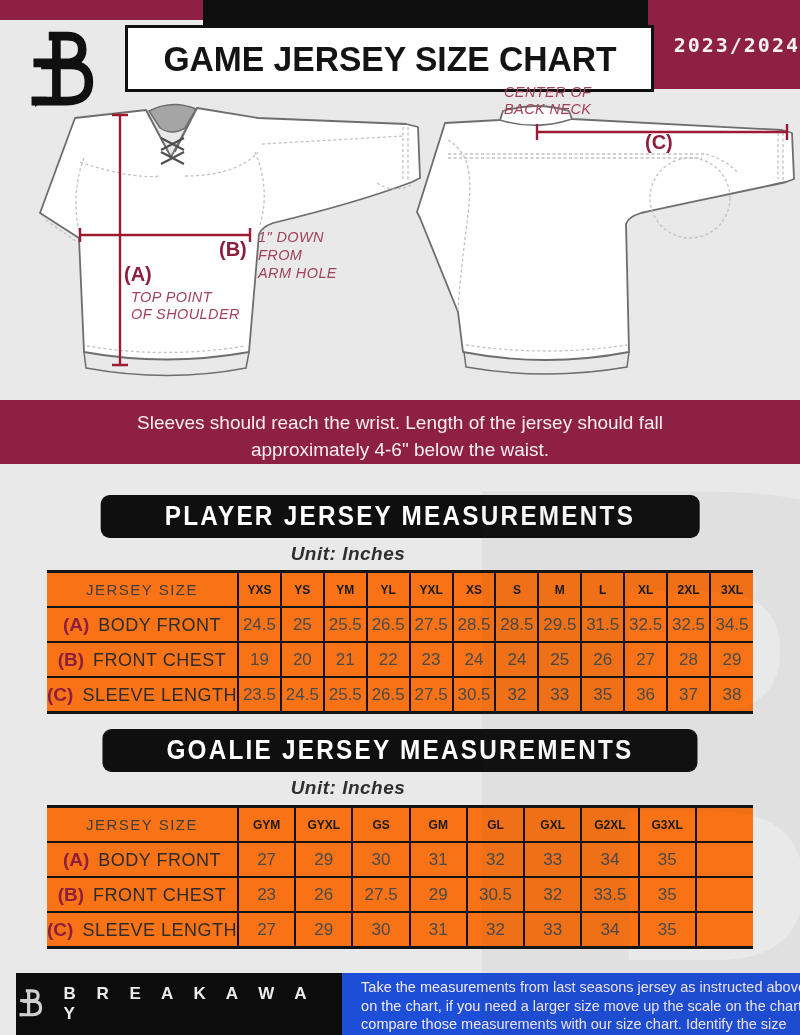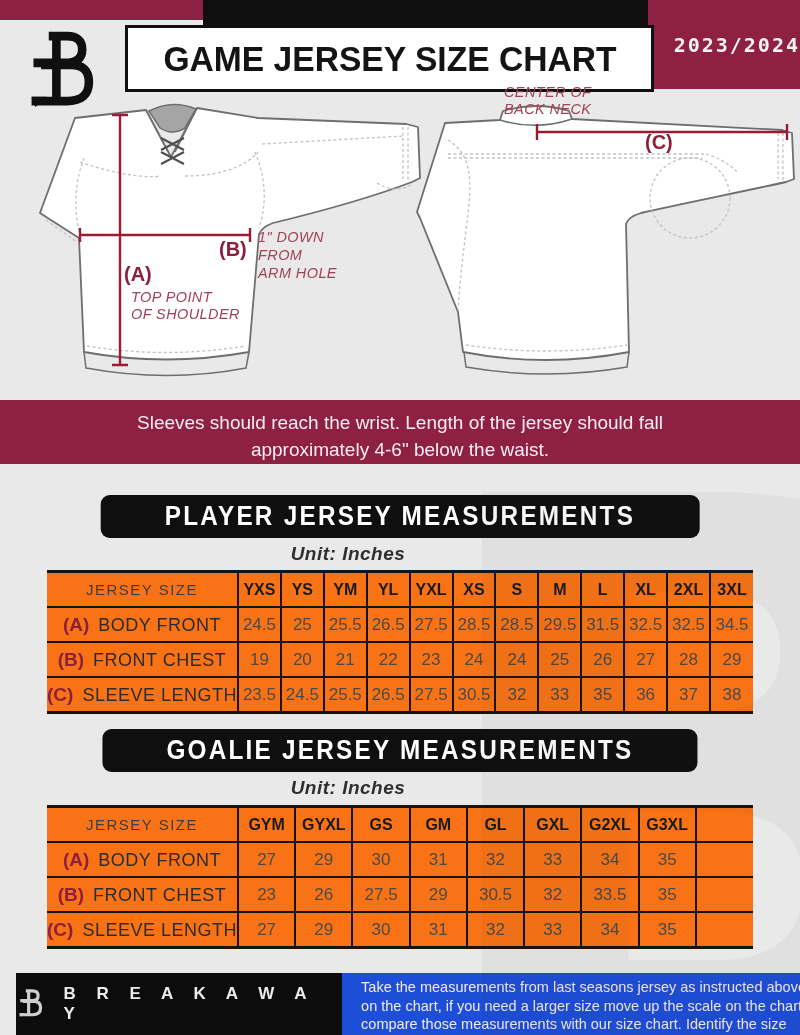--- a/index.html
+++ b/index.html
@@ -31,21 +31,21 @@
   
   .section-banner{position:absolute;left:50%;transform:translateX(-50%);height:43px;background:#0f0f0f;border-radius:9px;display:flex;align-items:center;justify-content:center;padding:0 38px;white-space:nowrap;}
   .section-banner span{color:#ffffff;font-size:27px;font-weight:800;letter-spacing:2.5px;transform:scaleX(.9);}
   .unit-line{position:absolute;left:0;width:696px;text-align:center;font-style:italic;font-weight:600;font-size:19px;color:#2f2f2f;letter-spacing:.5px;}
 
   
   .table-wrap{position:absolute;left:47px;width:706px;}
   table.measure-table{border-collapse:collapse;width:100%;table-layout:fixed;background:#f97316;border-top:3px solid #141414;border-bottom:3px solid #141414;}
   table.measure-table th,table.measure-table td{border-top:2.5px solid #141414;height:33px;padding:0;text-align:center;vertical-align:middle;}
   table.measure-table th.corner{width:190px;font-weight:400;font-size:15px;letter-spacing:1.5px;color:#3d3d3d;}
-  table.measure-table th.colhead{font-weight:700;font-size:16px;color:#1a1a1a;border-left:2px solid #141414;}
+  table.measure-table th.colhead{font-weight:700;font-size:12px;color:#1a1a1a;border-left:2px solid #141414;}
   table.measure-table td.val{font-size:17px;color:#4a4a4a;border-left:2px solid #141414;}
   table.measure-table td.rowhead{white-space:nowrap;}
   .rowkey{font-weight:800;font-size:19px;color:#8e1f3c;margin-right:9px;}
   .rowlabel{font-size:18px;color:#2c2c2c;letter-spacing:.5px;}
 
   
   .watermark{position:absolute;right:-205px;top:400px;font-size:780px;line-height:1;font-weight:700;color:rgba(40,40,40,.045);pointer-events:none;z-index:5;font-family:"DejaVu Sans",sans-serif;}
 
   
   .footer{position:absolute;left:0;top:973px;width:800px;height:62px;display:flex;padding-left:16px;}

